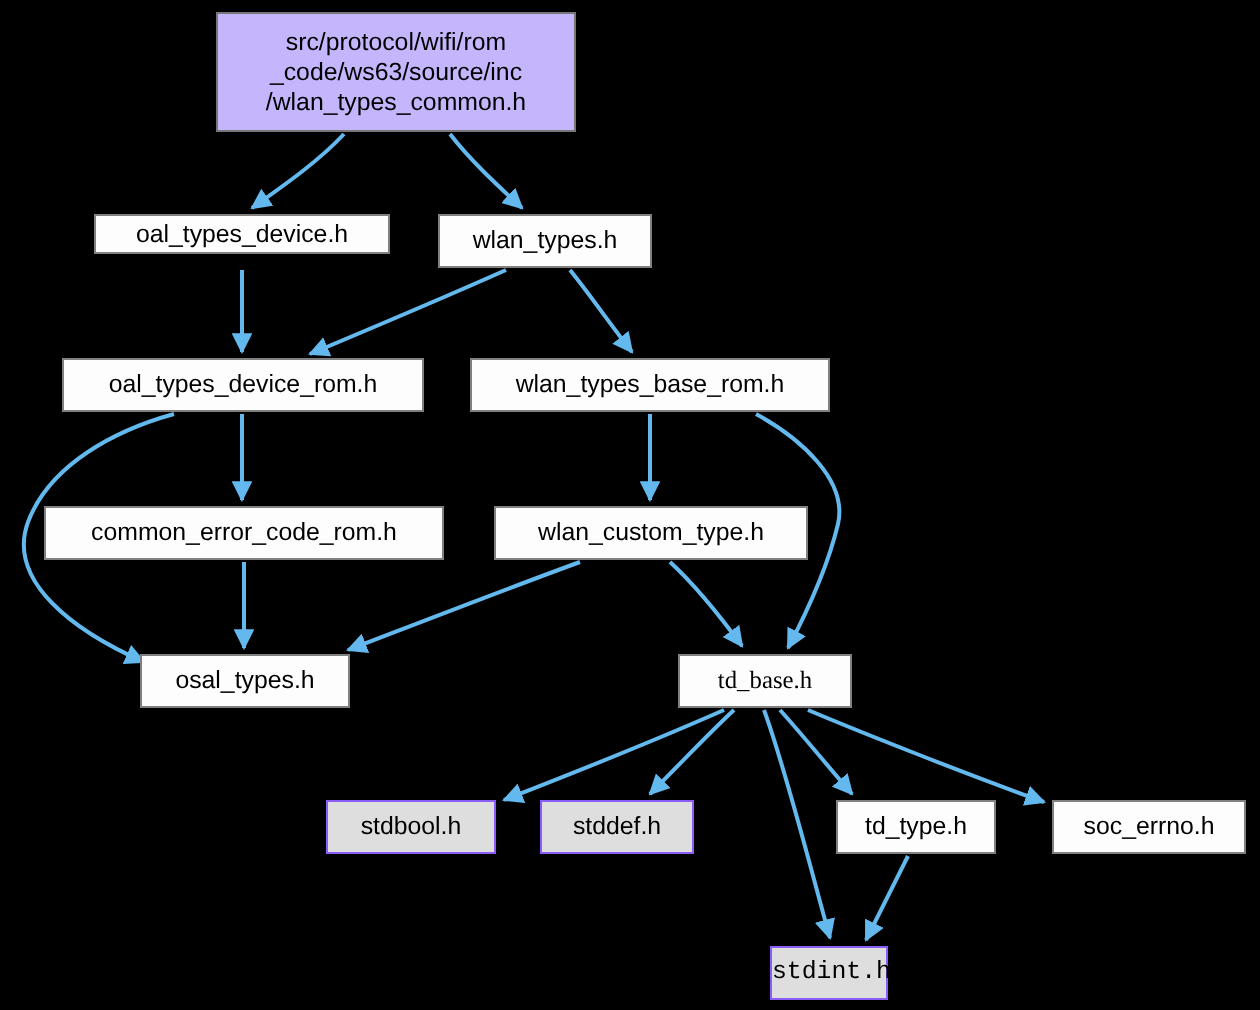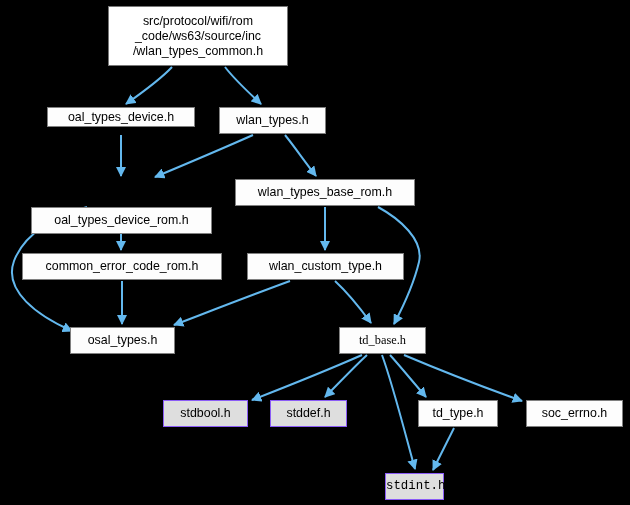--- a/index.html
+++ b/index.html
@@ -45,21 +45,21 @@
   .node-white {
     background: #fdfdfd;
     border: 1px solid #808080;
     box-shadow: 0 0 0 0px #808080;
   }
   .node-gray {
     background: #dedede;
     border: 1px solid #8b5cf6;
   }
   .node-root {
-    background: #ffffff;
+    background: #c4b5fd;
     border: 1px solid #777777;
     padding: 3px 6px;
   }
   .node-label {
     display: block;
     width: 100%;
   }
 </style>
 </head>
 <body>
@@ -91,21 +91,21 @@
         <path d="M 404,355 C 430,366 483,387 522,401" fill="none" stroke="#63b8ee" stroke-width="2" marker-end="url(#arrow)"></path>
         <path d="M 454,428 C 448,440 440,456 433,470" fill="none" stroke="#63b8ee" stroke-width="2" marker-end="url(#arrow)"></path>
       </g>
   </svg>
   <div id="nodes">
       <div class="node node-root" style="left: 108px; top: 6px; width: 180px; height: 60px;"><span class="node-label">src/protocol/wifi/rom
 _code/ws63/source/inc
 /wlan_types_common.h</span></div>
       <div class="node node-white" style="left: 47px; top: 107px; width: 148px; height: 20px;"><span class="node-label">oal_types_device.h</span></div>
       <div class="node node-white" style="left: 219px; top: 107px; width: 107px; height: 27px;"><span class="node-label">wlan_types.h</span></div>
-      <div class="node node-white" style="left: 31px; top: 179px; width: 181px; height: 27px; margin-top: 28px;"><span class="node-label">oal_types_device_rom.h</span></div>
+      <div class="node node-white" style="left: 31px; top: 179px; width: 181px; height: 27px;"><span class="node-label">oal_types_device_rom.h</span></div>
       <div class="node node-white" style="left: 235px; top: 179px; width: 180px; height: 27px;"><span class="node-label">wlan_types_base_rom.h</span></div>
       <div class="node node-white" style="left: 22px; top: 253px; width: 200px; height: 27px; align-items: center;"><span class="node-label">common_error_code_rom.h</span></div>
       <div class="node node-white" style="left: 247px; top: 253px; width: 157px; height: 27px;"><span class="node-label">wlan_custom_type.h</span></div>
       <div class="node node-white" style="left: 70px; top: 327px; width: 105px; height: 27px;"><span class="node-label">osal_types.h</span></div>
       <div class="node node-white" style="left: 339px; top: 327px; width: 87px; height: 27px; font-family: Liberation Serif, serif;"><span class="node-label">td_base.h</span></div>
       <div class="node node-gray" style="left: 163px; top: 400px; width: 85px; height: 27px;"><span class="node-label">stdbool.h</span></div>
       <div class="node node-gray" style="left: 270px; top: 400px; width: 77px; height: 27px;"><span class="node-label">stddef.h</span></div>
       <div class="node node-white" style="left: 418px; top: 400px; width: 80px; height: 27px;"><span class="node-label">td_type.h</span></div>
       <div class="node node-white" style="left: 526px; top: 400px; width: 97px; height: 27px;"><span class="node-label">soc_errno.h</span></div>
       <div class="node node-gray" style="left: 385px; top: 473px; width: 59px; height: 27px; font-family: Liberation Mono, monospace;"><span class="node-label">stdint.h</span></div>

